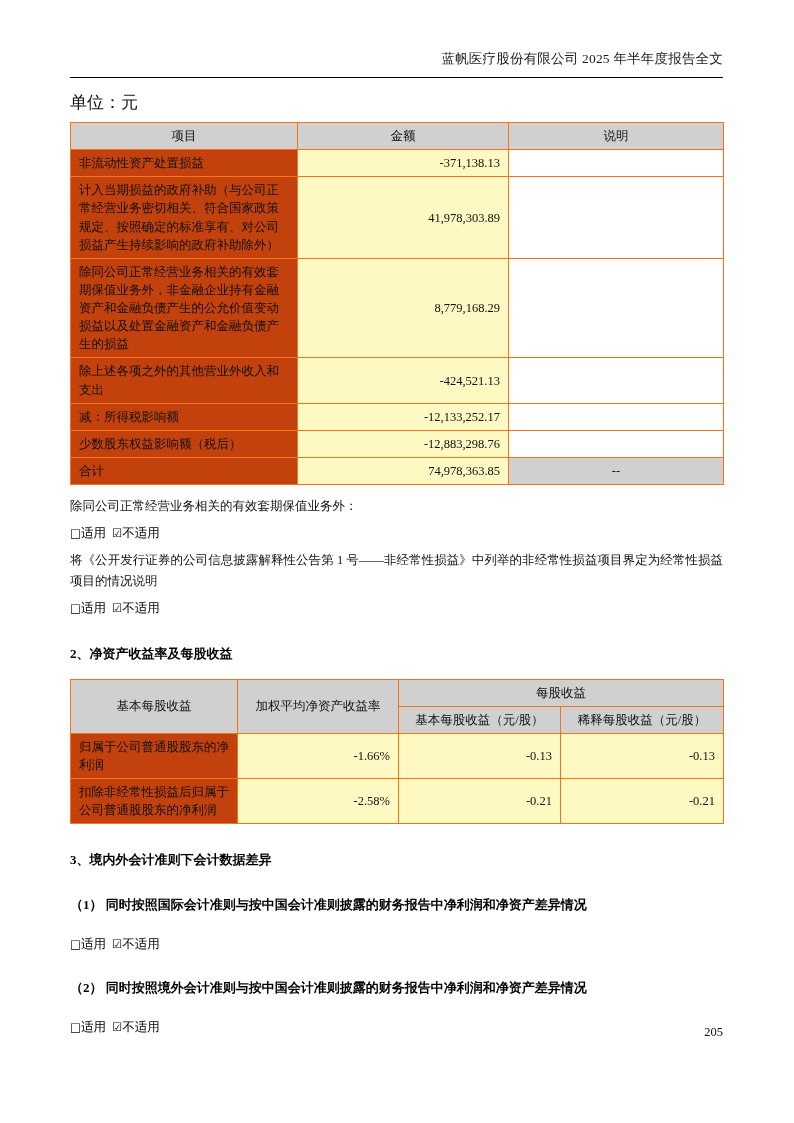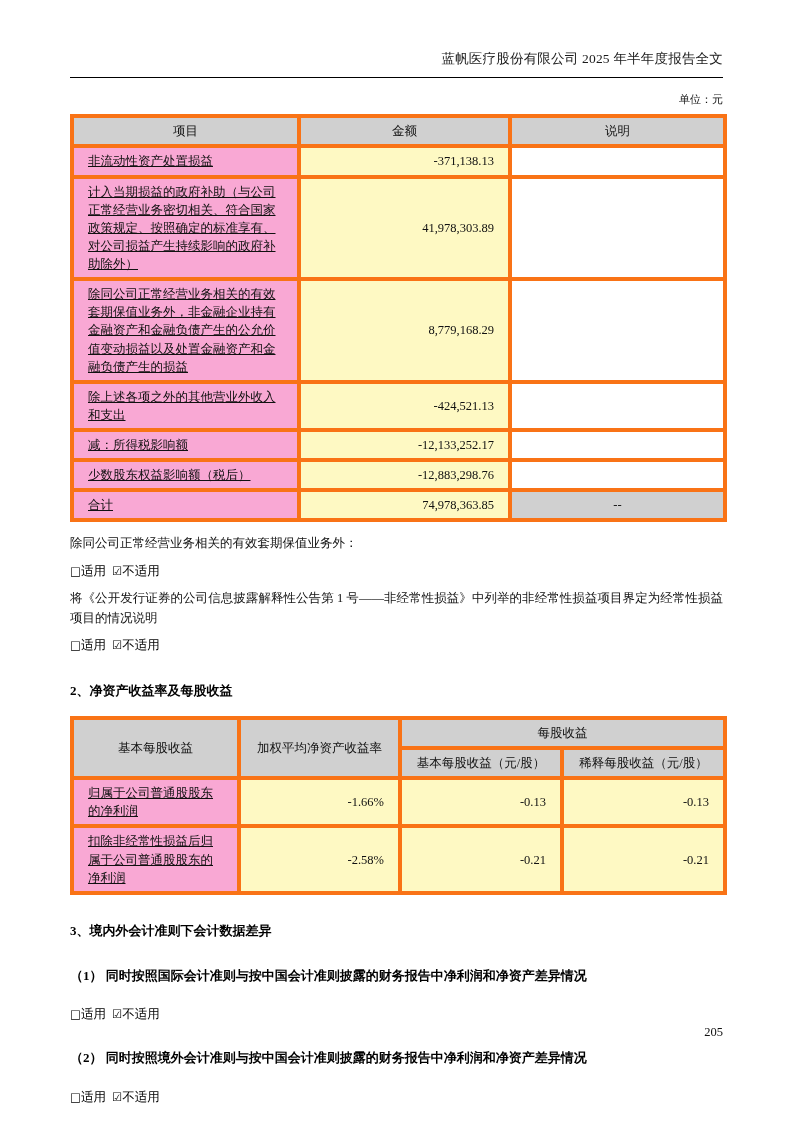--- a/index.html
+++ b/index.html
@@ -46,50 +46,48 @@
 
   
   .content {
     position: absolute;
     left: 70px;
     top: 92px;
     width: 653px;
   }
 
   .unit-line {
-    text-align: right;
-    font-size: 11px;
+    font-size: 17px;
     color: #111;
     margin: 0 0 8px 0;
     line-height: 1.3;
   }
 
   
   table.doc-table {
     border-collapse: collapse;
     width: 653px;
     table-layout: fixed;
     font-size: 12.5px;
     color: #111;
   }
   table.doc-table td, table.doc-table th {
-    border: 4px solid #f97316;
-    padding: 4px 14px;
+    border: 1px solid #f97316;
+    padding: 4px 8px;
     vertical-align: middle;
     line-height: 1.45;
     font-weight: normal;
   }
   .th-cell {
     background: #d0d0d0;
     text-align: center;
   }
   .item-cell {
-    background: #f9a8d4;
+    background: #c2410c;
     text-align: left;
-    text-decoration: underline;
   }
   .num-cell {
     background: #fef9c3;
     text-align: right;
   }
   .blank-cell {
     background: #ffffff;
   }
   .gray-cell {
     background: #d0d0d0;

